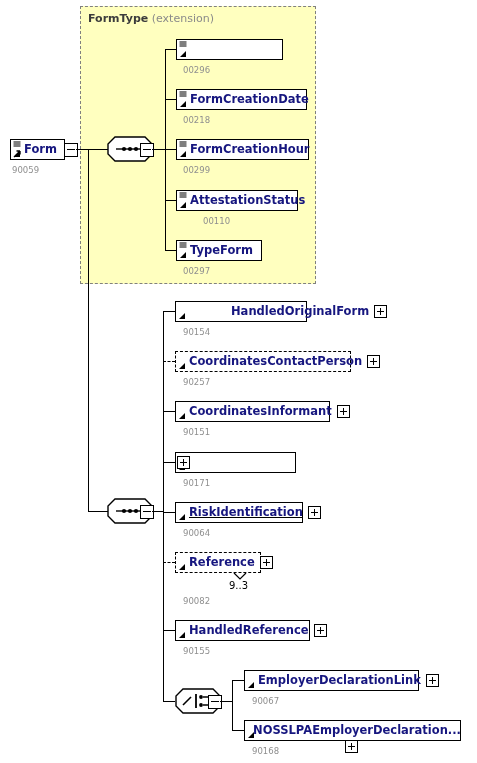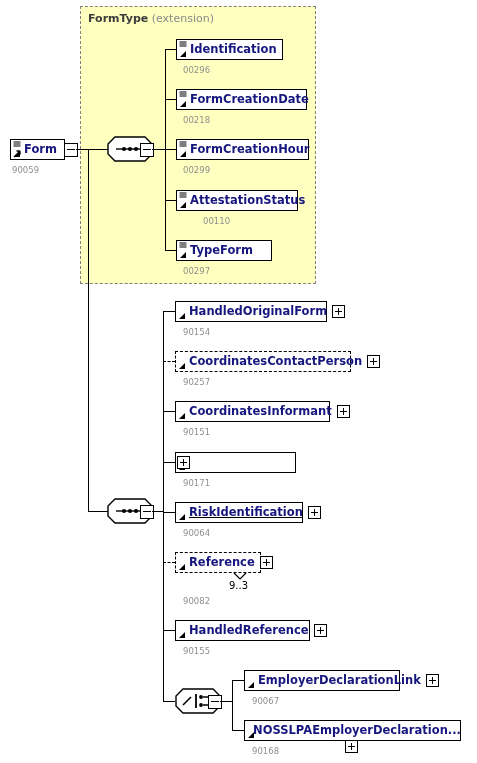--- a/index.html
+++ b/index.html
@@ -149,21 +149,20 @@
 
 <div class="node" style="left:176px;top:39px;width:107px;">
   <span class="el-icon">
     <svg width="9" height="18" viewBox="0 0 9 18">
         <rect x="0.5" y="0.5" width="7" height="1" fill="#000"></rect>
         <rect x="0.5" y="2.5" width="7" height="1" fill="#000"></rect>
         <rect x="0.5" y="4.5" width="7" height="1" fill="#000"></rect>
         <path d="M1 16 L7 16 L7 10 Z" fill="#000"></path>
       </svg>
   </span>
-  <span class="node-label">Identification</span>
   <span class="shadow"></span>
     <span class="shadow2"></span>
 </div>
 <div class="cap" style="left:183px;top:65px;">00296</div>
 
 <div class="node" style="left:176px;top:89px;width:131px;">
   <span class="el-icon">
     <svg width="9" height="18" viewBox="0 0 9 18">
         <rect x="0.5" y="0.5" width="7" height="1" fill="#000"></rect>
         <rect x="0.5" y="2.5" width="7" height="1" fill="#000"></rect>
@@ -200,21 +199,21 @@
         <rect x="0.5" y="4.5" width="7" height="1" fill="#000"></rect>
         <path d="M1 16 L7 16 L7 10 Z" fill="#000"></path>
       </svg>
   </span>
   <span class="node-label">AttestationStatus</span>
   <span class="shadow"></span>
     <span class="shadow2"></span>
 </div>
 <div class="cap" style="left:183px;top:216px;margin-left:20px;">00110</div>
 
-<div class="node" style="left:176px;top:240px;width:96px;">
+<div class="node" style="left:176px;top:240px;width:86px;">
   <span class="el-icon">
     <svg width="9" height="18" viewBox="0 0 9 18">
         <rect x="0.5" y="0.5" width="7" height="1" fill="#000"></rect>
         <rect x="0.5" y="2.5" width="7" height="1" fill="#000"></rect>
         <rect x="0.5" y="4.5" width="7" height="1" fill="#000"></rect>
         <path d="M1 16 L7 16 L7 10 Z" fill="#000"></path>
       </svg>
   </span>
   <span class="node-label">TypeForm</span>
   <span class="shadow"></span>
@@ -244,21 +243,21 @@
 
 <div class="ln h" style="left:163px;top:311px;width:12px;"></div>
 <div class="lnd h" style="left:163px;top:361px;width:12px;"></div>
 <div class="ln h" style="left:163px;top:411px;width:12px;"></div>
 <div class="ln h" style="left:163px;top:462px;width:12px;"></div>
 <div class="ln h" style="left:163px;top:512px;width:12px;"></div>
 <div class="lnd h" style="left:163px;top:562px;width:12px;"></div>
 <div class="ln h" style="left:163px;top:630px;width:12px;"></div>
 <div class="ln h" style="left:163px;top:701px;width:12px;"></div>
 
-<div class="node" style="left:175px;top:301px;width:152px;">
+<div class="node" style="left:175px;top:301px;width:132px;padding-left:42px;">
   <span class="el-icon">
     <svg width="9" height="18" viewBox="0 0 9 18">
         <path d="M1 16 L7 16 L7 10 Z" fill="#000"></path>
       </svg>
   </span>
   <span class="node-label" style="flex:1 1 auto;">HandledOriginalForm</span>
   <span class="plusbox"></span>
   <span class="shadow"></span>
     <span class="shadow2"></span>
 </div>
@@ -359,21 +358,21 @@
     <line x1="28" y1="17" x2="35" y2="17" stroke="#000" stroke-width="1.5"></line>
     <line x1="35" y1="9" x2="35" y2="17" stroke="#000" stroke-width="1.5"></line>
   </svg>
 </div>
 <div class="minusbox" style="left:208px;top:695px;"></div>
 <div class="ln h" style="left:220px;top:701px;width:12px;"></div>
 <div class="ln v" style="left:232px;top:680px;width:1px;height:51px;"></div>
 <div class="ln h" style="left:232px;top:680px;width:12px;"></div>
 <div class="ln h" style="left:232px;top:730px;width:12px;"></div>
 
-<div class="node" style="left:244px;top:670px;width:156px;">
+<div class="node" style="left:244px;top:670px;width:175px;">
   <span class="el-icon">
     <svg width="9" height="18" viewBox="0 0 9 18">
         <path d="M1 16 L7 16 L7 10 Z" fill="#000"></path>
       </svg>
   </span>
   <span class="node-label" style="flex:1 1 auto;">EmployerDeclarationLink</span>
   <span class="plusbox"></span>
   <span class="shadow"></span>
     <span class="shadow2"></span>
 </div>

